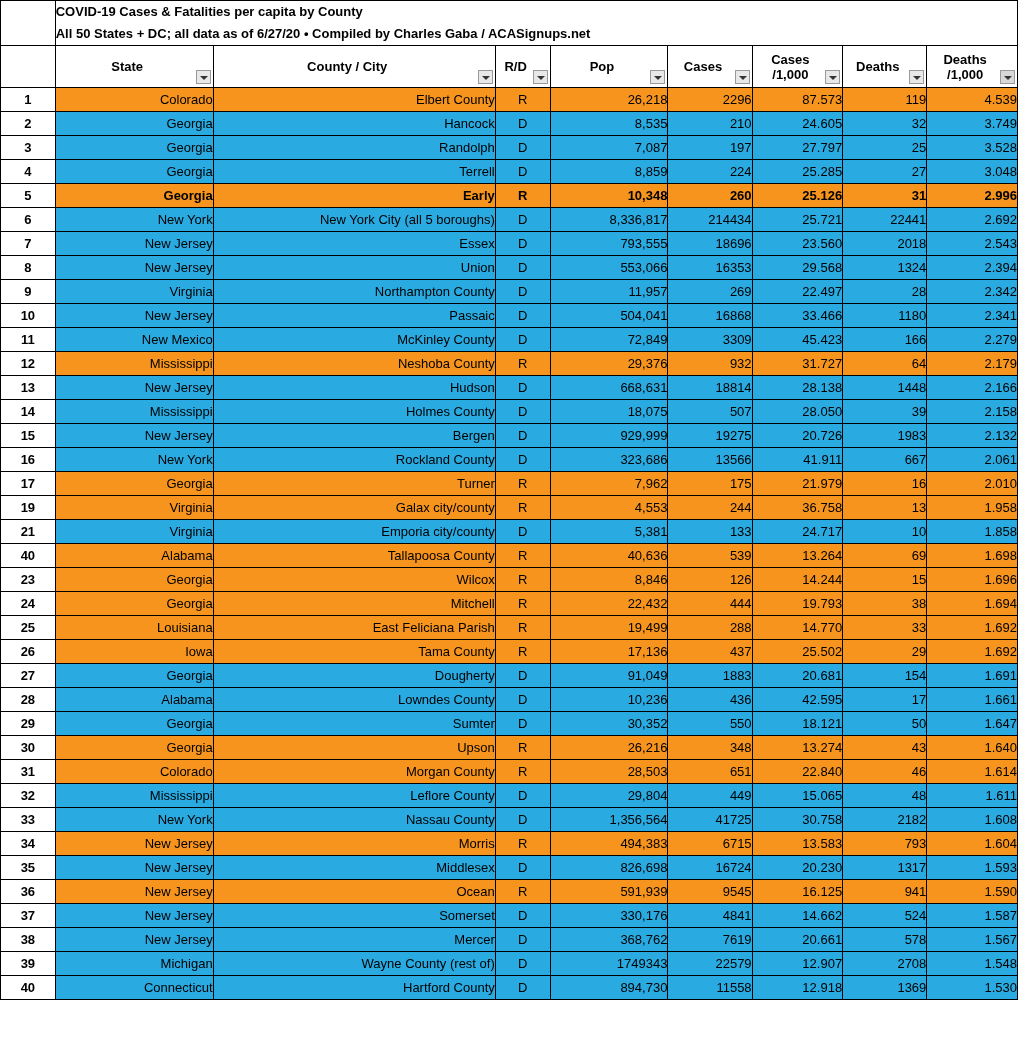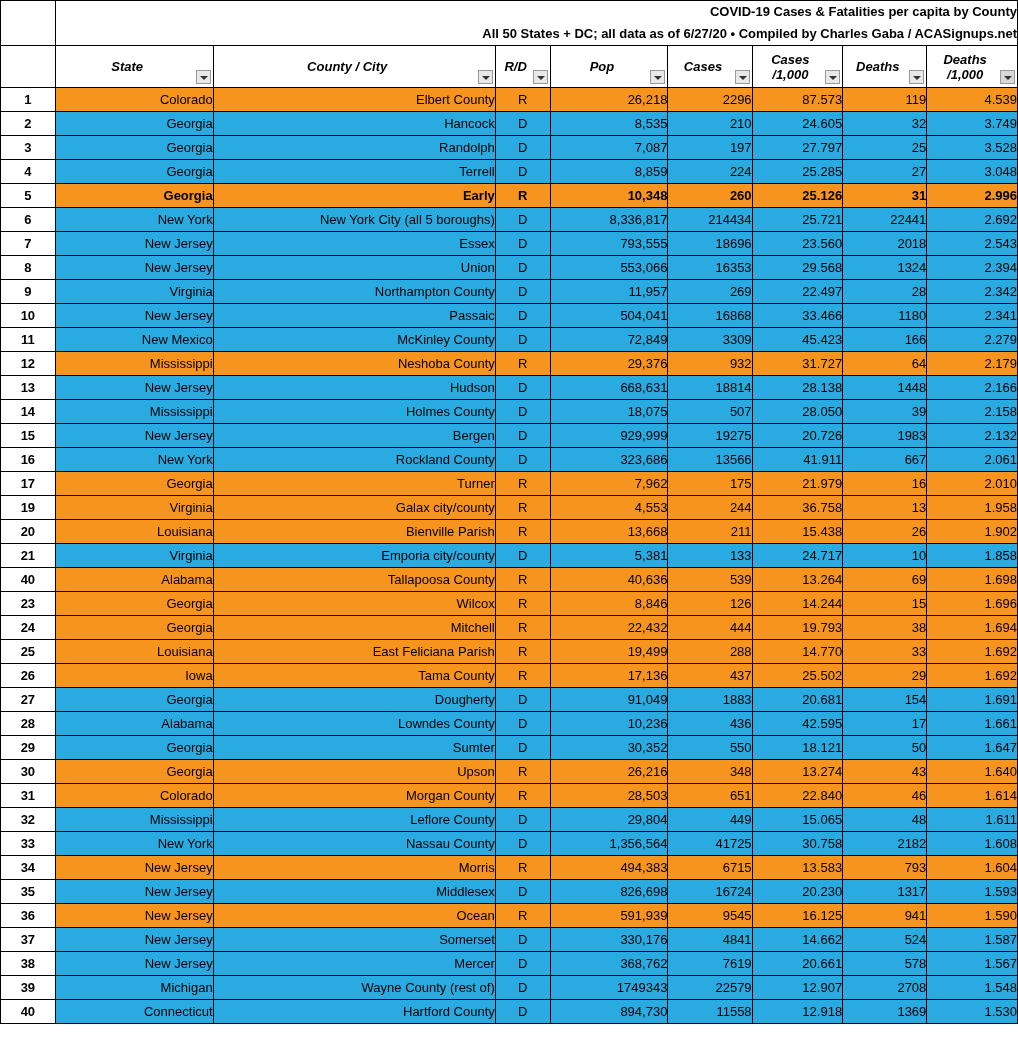--- a/index.html
+++ b/index.html
@@ -29,21 +29,21 @@
   col.c-state  { width: 150px; }
   col.c-county { width: 268px; }
   col.c-rd     { width: 52px; }
   col.c-pop    { width: 112px; }
   col.c-cases  { width: 80px; }
   col.c-cases1k{ width: 86px; }
   col.c-deaths { width: 80px; }
   col.c-deaths1k{ width: 86px; }
 
   .title-cell {
-    text-align: right;
+    text-align: left;
     font-weight: bold;
     font-size: 14px;
     line-height: 22px;
     padding: 7px 4px 9px 4px;
     background: #ffffff;
     color: #000000;
   }
   .title-line1 { display: block; }
   .title-line2 { display: block; }
 
@@ -51,21 +51,20 @@
 
   .hdr {
     background: #ffffff;
     color: #000000;
     font-weight: bold;
     text-align: center;
     vertical-align: middle;
     height: 42px;
     position: relative;
     font-size: 13.5px;
-    font-style: italic;
   }
   .hdr .hdr-label {
     display: block;
     padding: 0 18px 0 4px;
     line-height: 15px;
   }
   .filter-btn {
     position: absolute;
     right: 2px;
     bottom: 3px;
@@ -366,31 +365,20 @@
         <td class="cell orange t-right">Virginia</td>
         <td class="cell orange t-right">Galax city/county</td>
         <td class="cell orange t-center">R</td>
         <td class="cell orange t-right">4,553</td>
         <td class="cell orange t-right">244</td>
         <td class="cell orange t-right">36.758</td>
         <td class="cell orange t-right">13</td>
         <td class="cell orange t-right">1.958</td>
       </tr>
       <tr>
-        <td class="rownum">20</td>
-        <td class="cell orange t-right">Louisiana</td>
-        <td class="cell orange t-right">Bienville Parish</td>
-        <td class="cell orange t-center">R</td>
-        <td class="cell orange t-right">13,668</td>
-        <td class="cell orange t-right">211</td>
-        <td class="cell orange t-right">15.438</td>
-        <td class="cell orange t-right">26</td>
-        <td class="cell orange t-right">1.902</td>
-      </tr>
-      <tr>
         <td class="rownum">21</td>
         <td class="cell blue t-right">Virginia</td>
         <td class="cell blue t-right">Emporia city/county</td>
         <td class="cell blue t-center">D</td>
         <td class="cell blue t-right">5,381</td>
         <td class="cell blue t-right">133</td>
         <td class="cell blue t-right">24.717</td>
         <td class="cell blue t-right">10</td>
         <td class="cell blue t-right">1.858</td>
       </tr>

